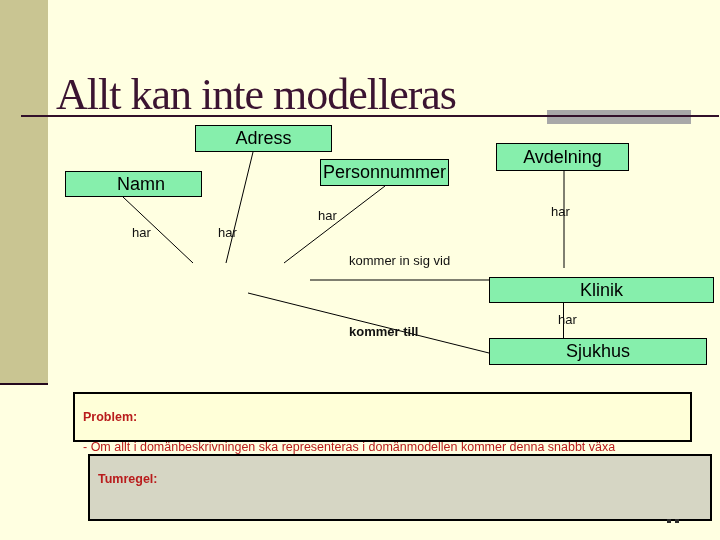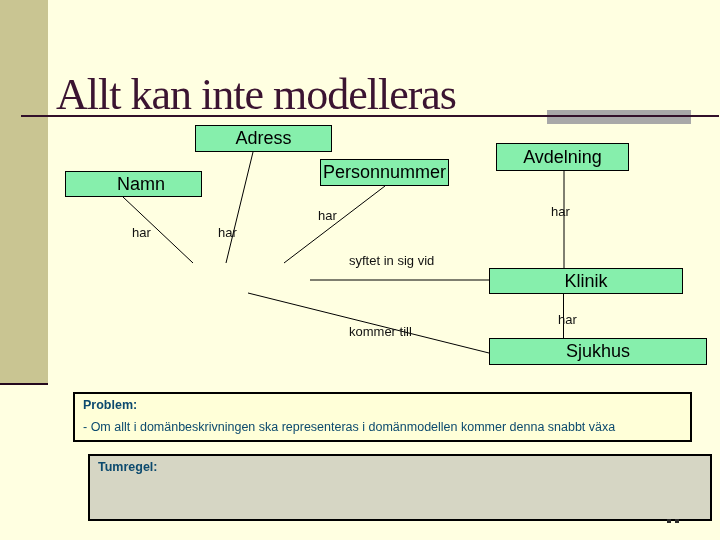--- a/index.html
+++ b/index.html
@@ -32,42 +32,42 @@
     position:absolute; box-sizing:border-box;
     display:flex; align-items:center; justify-content:center;
     background:#86efac; border:1.5px solid #000;
     font-weight:normal; font-size:18px; color:#000; white-space:nowrap;
   }
   #box-adress       { left:195px; top:125px; width:137px; height:27px; }
   #box-namn         { left:65px;  top:171px; width:137px; height:26px;padding-left:15px; }
   #box-personnummer { left:320px; top:159px; width:129px; height:27px; }
   #box-avdelning    { left:496px; top:143px; width:133px; height:28px; }
   #box-patient      { left:173px; top:264px; width:137px; height:29px; }
-  #box-klinik       { left:489px; top:268px; width:194px; height:26px; }
+  #box-klinik       { left:489px; top:277px; width:225px; height:26px; }
   #box-sjukhus      { left:489px; top:338px; width:218px; height:27px; }
 
   .edge-label { position:absolute; font-size:13px; color:#111; white-space:nowrap; }
   #rel-0 { left:132px; top:225px; }
   #rel-1 { left:218px; top:225px; }
   #rel-2 { left:318px; top:208px; }
   #rel-3 { left:551px; top:204px; }
   #rel-4 { left:349px; top:253px; }
   #rel-5 { left:558px; top:312px; }
-  #rel-6 { left:349px; top:324px; }
+  #rel-6 { left:349px; top:324px;font-weight:bold; }
 
   
   .note {
     position:absolute; box-sizing:border-box;
-    border:2px solid #000; padding:4px 8px;
-    font-size:12.5px; color:#0c4a6e;
+    border:2px solid #000; padding:16px 8px;
+    font-size:12.5px; color:#b91c1c;
   }
   #note-problem { left:73px; top:392px; width:619px; height:50px; background:#ffffd8; }
   #note-rule    { left:68px; top:454px; width:624px; height:67px; background:#d6d6c4;margin-left:20px; }
   .note-heading { font-weight:bold; }
-  #note-problem .note-body { margin-top:8px; }
+  #note-problem .note-body { margin-top:16px; }
   #note-rule .note-body { margin-top:7px; line-height:15px; }
 
   
   .page-mark {
     position:absolute; left:667px; top:519px; width:15px; height:4px;
     background:repeating-linear-gradient(90deg, #2a2a2a 0 4px, rgba(0,0,0,0) 4px 8px);
   }
 </style>
 </head>
 <body>
@@ -95,21 +95,21 @@
   <div class="entity" id="box-namn">Namn</div>
   <div class="entity" id="box-personnummer">Personnummer</div>
   <div class="entity" id="box-avdelning">Avdelning</div>
   <div class="entity" id="box-klinik">Klinik</div>
   <div class="entity" id="box-sjukhus">Sjukhus</div>
 
   <span class="edge-label" id="rel-0">har</span>
   <span class="edge-label" id="rel-1">har</span>
   <span class="edge-label" id="rel-2">har</span>
   <span class="edge-label" id="rel-3">har</span>
-  <span class="edge-label" id="rel-4">syftet in sig vid</span>
+  <span class="edge-label" id="rel-4">kommer in sig vid</span>
   <span class="edge-label" id="rel-5">har</span>
   <span class="edge-label" id="rel-6">kommer till</span>
 
   <div class="note" id="note-problem">
     <div class="note-heading">Problem:</div>
     <div class="note-body">- Om allt i domänbeskrivningen ska representeras i domänmodellen kommer denna snabbt växa</div>
   </div>
 
   <div class="note" id="note-rule">
     <div class="note-heading">Tumregel:</div>

